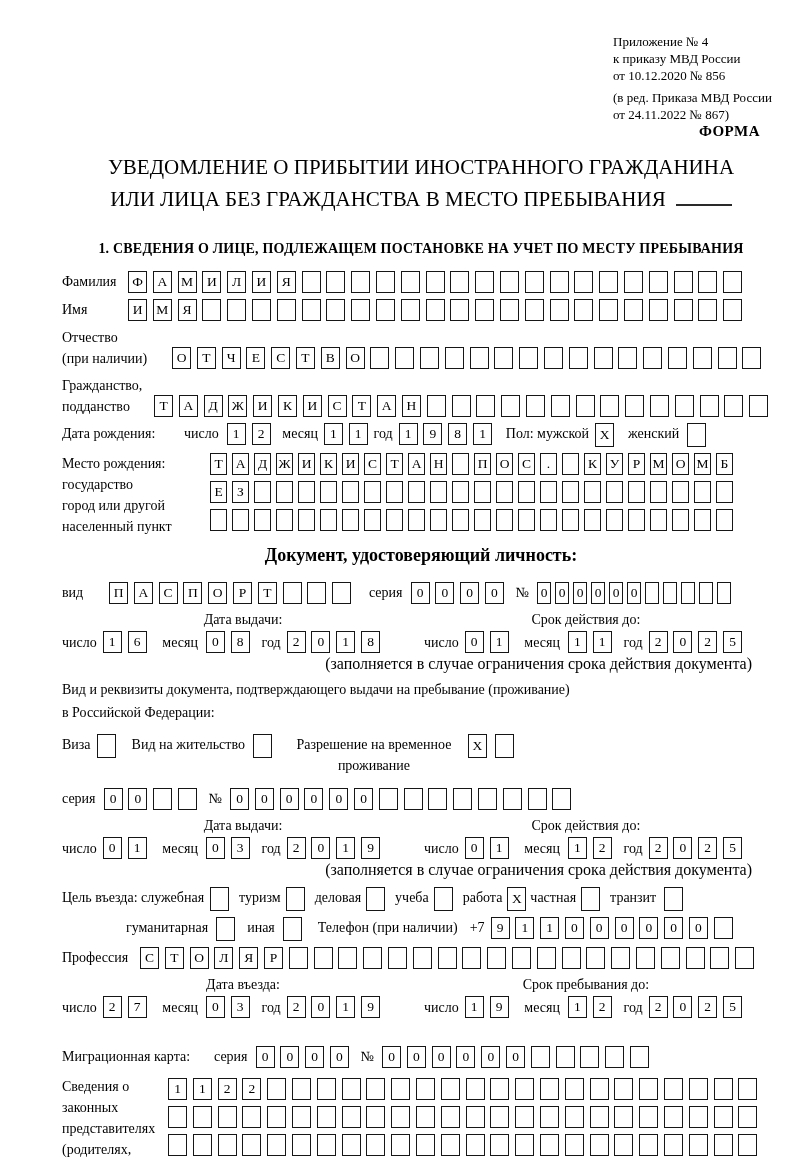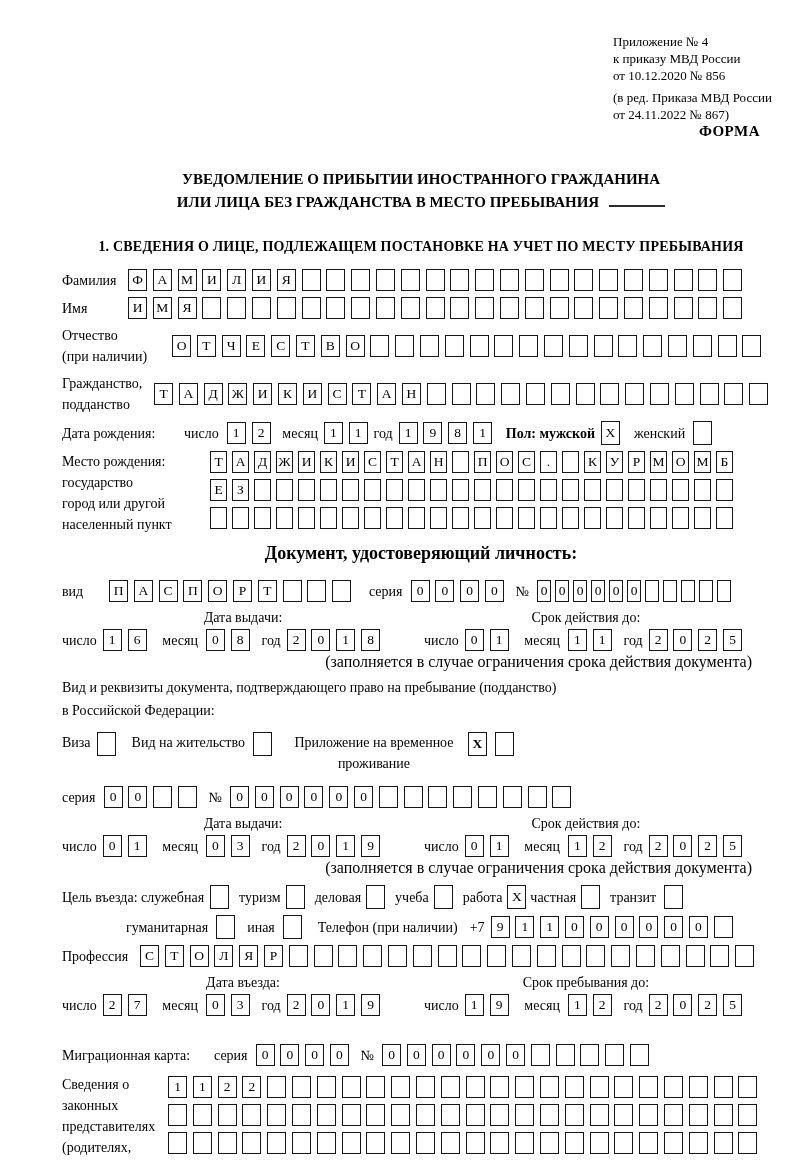--- a/index.html
+++ b/index.html
@@ -6,35 +6,35 @@
   body{
     width:800px;height:1163px;box-sizing:border-box;overflow:hidden;
     padding:34px 20px 0 62px;
     color:#000;background:#fff;
     font-family:"Liberation Serif","DejaVu Serif",serif;
     font-size:14px;
   }
   .hdr{margin-left:551px;font-size:13px;line-height:1.3;white-space:nowrap;}
   .hdr .g2{margin-top:5px;}
   .forma{font-weight:bold;text-align:right;padding-right:20px;font-size:15px;letter-spacing:.5px;}
-  .title{text-align:center;font-weight:bold;font-size:15px;margin-top:28px;line-height:1.5;}
+  .title{text-align:center;font-weight:normal;font-size:21px;margin-top:12px;line-height:1.5;}
   .blank{display:inline-block;width:56px;height:13px;border-bottom:2px solid #2a2a2a;margin-left:10px;}
   .sec{font-weight:bold;font-size:14px;letter-spacing:.2px;margin-top:26px;margin-bottom:14px;white-space:nowrap;text-align:center;}
-  .row{display:flex;align-items:center;margin:6px 0;white-space:nowrap;}
-  .row.top{align-items:center;}
+  .row{display:flex;align-items:flex-start;margin:6px 0;white-space:nowrap;}
+  .row.top{align-items:flex-end;}
   .lbl{flex:none;line-height:1.5;}
   .w66{width:66px;} .w110{width:110px;} .w92{width:92px;} .w122{width:122px;} .w148{width:148px;} .w152{width:152px;} .w106{width:106px;}
   .cells{display:inline-flex;flex:none;}
   .cell{flex:none;width:17px;height:20px;border:1.6px solid #161616;margin-right:5.8px;
         display:inline-flex;align-items:center;justify-content:center;
         font-size:13.5px;background:#fff;}
   .cells.sm .cell{width:15px;margin-right:5px;}
   .cells.xs .cell{width:12px;margin-right:4px;}
   .cells.cbx .cell{width:17px;height:22px;margin-right:0;}
-  .ml8{margin-left:8px;font-weight:bold;} .ml6{margin-left:6px;} .ml10{margin-left:10px;} .ml12{margin-left:12px;} .ml14{margin-left:14px;} .ml16{margin-left:16px;}
+  .ml8{margin-left:8px;} .ml6{margin-left:6px;} .ml10{margin-left:10px;} .ml12{margin-left:12px;} .ml14{margin-left:14px;} .ml16{margin-left:16px;}
   .mr6{margin-right:6px;} .mr8{margin-right:8px;} .mr12{margin-right:12px;}
   .vstack{display:flex;flex-direction:column;}
   .boxrows .cells{margin-bottom:6px;}
   .center-h{text-align:center;font-weight:bold;font-size:18px;margin:8px 0 16px 0;}
   .dates{display:flex;margin-top:8px;}
   .dg1{width:362px;flex:none;}
   .dg2{flex:none;}
   .dg-t{text-align:center;margin-bottom:3px;}
   .dg-line{display:flex;align-items:center;white-space:nowrap;}
   .note-r{font-size:16px;text-align:right;padding-right:28px;margin-top:2px;white-space:nowrap;}
@@ -394,33 +394,33 @@
           <span class="cell">2</span>
           <span class="cell">0</span>
           <span class="cell">2</span>
           <span class="cell">5</span>
         </span>
     </div>
   </div>
 </div>
 <div class="note-r">(заполняется в случае ограничения срока действия документа)</div>
 
-<div class="plain" style="margin-top:6px;">Вид и реквизиты документа, подтверждающего право на пребывание (подданство)</div>
+<div class="plain" style="margin-top:6px;">Вид и реквизиты документа, подтверждающего выдачи на пребывание (проживание)</div>
 <div class="plain">в Российской Федерации:</div>
 
 <div class="permit">
   <span class="lbl mr6">Виза</span>
   <span class="cells cbx">
       <span class="cell"></span>
     </span>
   <span class="lbl ml16 mr8">Вид на жительство</span>
   <span class="cells cbx">
       <span class="cell"></span>
     </span>
-  <span class="wrapc w172 ml16">Приложение на временное проживание</span>
+  <span class="wrapc w172 ml16">Разрешение на временное проживание</span>
   <span class="cells cbx ml8">
       <span class="cell">X</span>
     </span>
   <span class="cells cbx ml8">
       <span class="cell"></span>
     </span>
 </div>
 
 <div class="row" style="margin-top:12px;">
   <span class="lbl mr8">серия</span>

